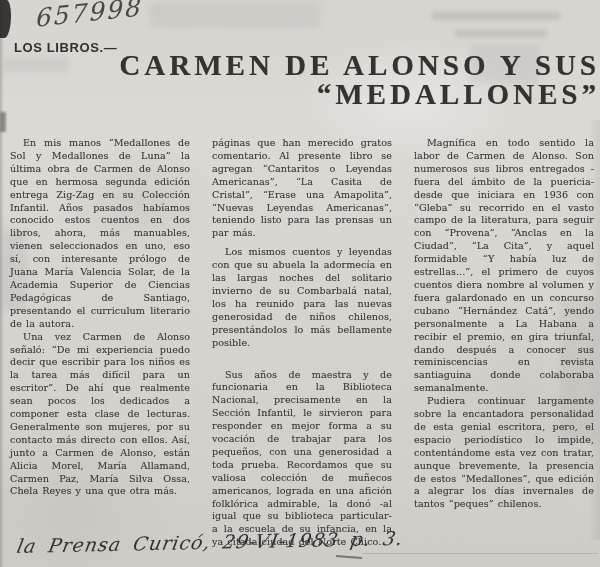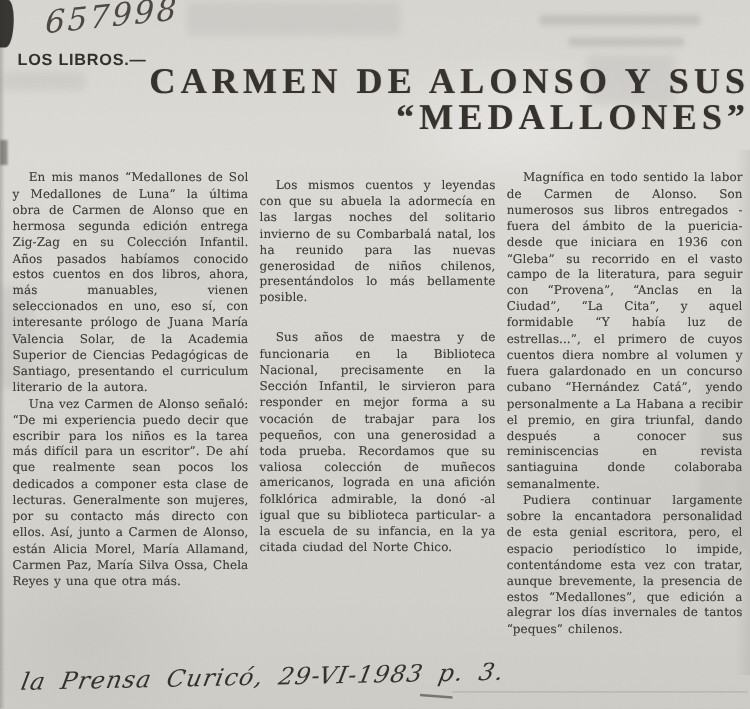--- a/index.html
+++ b/index.html
@@ -59,21 +59,21 @@
   .title .t2{display:block;font-size:29px;letter-spacing:4px;padding-left:6px;line-height:29px;margin-left:44px;}
   .byline{
     position:absolute;right:5px;top:111px;z-index:4;
     font-family:"Liberation Sans", sans-serif;font-weight:bold;
     font-size:13.5px;letter-spacing:0.4px;color:#3e3c38;
   }
 
   
   .columns{
     position:absolute;left:10px;top:137px;width:584px;z-index:4;
-    display:flex;gap:9px;justify-content:space-between;
+    display:flex;gap:22px;justify-content:space-between;
   }
   .col{flex:1;min-width:0;}
   .col p{
     margin:0;
     font-family:"DejaVu Serif", serif;
     font-size:9.6px;line-height:12.9px;
     text-align:justify;letter-spacing:0.05px;word-spacing:1px;
     color:#3e3c39;
     text-shadow:0 0 0.5px rgba(62,60,57,0.4);
   }
@@ -127,20 +127,21 @@
     <span class="t2">“MEDALLONES”</span>
   </h1>
 
 
   <div class="columns">
     <div class="col">
       <p class="p-indent">En mis manos “Medallones de Sol y Medallones de Luna” la última obra de Carmen de Alonso que en hermosa segunda edición entrega Zig-Zag en su Colección Infantil. Años pasados habíamos conocido estos cuentos en dos libros, ahora, más manuables, vienen seleccionados en uno, eso sí, con interesante prólogo de Juana María Valencia Solar, de la Academia Superior de Ciencias Pedagógicas de Santiago, presentando el curriculum literario de la autora.</p>
       <p class="p-indent">Una vez Carmen de Alonso señaló: “De mi experiencia puedo decir que escribir para los niños es la tarea más difícil para un escritor”. De ahí que realmente sean pocos los dedicados a componer esta clase de lecturas. Generalmente son mujeres, por su contacto más directo con ellos. Así, junto a Carmen de Alonso, están Alicia Morel, María Allamand, Carmen Paz, María Silva Ossa, Chela Reyes y una que otra más.</p>
     </div>
     <div class="col">
+      <p>páginas que han merecido gratos comentario. Al presente libro se agregan “Cantaritos o Leyendas Americanas”, “La Casita de Cristal”, “Erase una Amapolita”, “Nuevas Leyendas Americanas”, teniendo listo para las prensas un par más.</p>
       <p class="p-indent gap-sm">Los mismos cuentos y leyendas con que su abuela la adormecía en las largas noches del solitario invierno de su Combarbalá natal, los ha reunido para las nuevas generosidad de niños chilenos, presentándolos lo más bellamente posible.</p>
       <p class="p-indent gap-lg">Sus años de maestra y de funcionaria en la Biblioteca Nacional, precisamente en la Sección Infantil, le sirvieron para responder en mejor forma a su vocación de trabajar para los pequeños, con una generosidad a toda prueba. Recordamos que su valiosa colección de muñecos americanos, lograda en una afición folklórica admirable, la donó -al igual que su biblioteca particular- a la escuela de su infancia, en la ya citada ciudad del Norte Chico.</p>
     </div>
     <div class="col">
       <p class="p-indent">Magnífica en todo sentido la labor de Carmen de Alonso. Son numerosos sus libros entregados - fuera del ámbito de la puericia- desde que iniciara en 1936 con “Gleba” su recorrido en el vasto campo de la literatura, para seguir con “Provena”, “Anclas en la Ciudad”, “La Cita”, y aquel formidable “Y había luz de estrellas...”, el primero de cuyos cuentos diera nombre al volumen y fuera galardonado en un concurso cubano “Hernández Catá”, yendo personalmente a La Habana a recibir el premio, en gira triunfal, dando después a conocer sus reminiscencias en revista santiaguina donde colaboraba semanalmente.</p>
       <p class="p-indent">Pudiera continuar largamente sobre la encantadora personalidad de esta genial escritora, pero, el espacio periodístico lo impide, contentándome esta vez con tratar, aunque brevemente, la presencia de estos “Medallones”, que edición a alegrar los días invernales de tantos “peques” chilenos.</p>
     </div>
   </div>
 
   <div class="handnote">la Prensa Curicó, 29-VI-1983  p. 3.</div>

